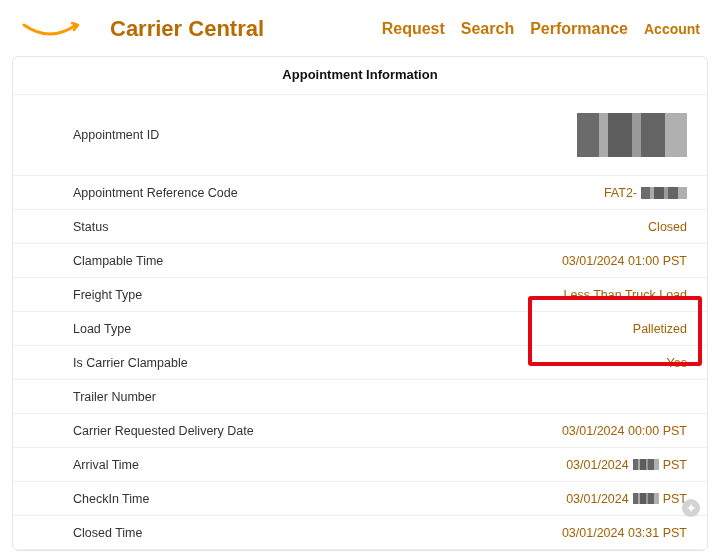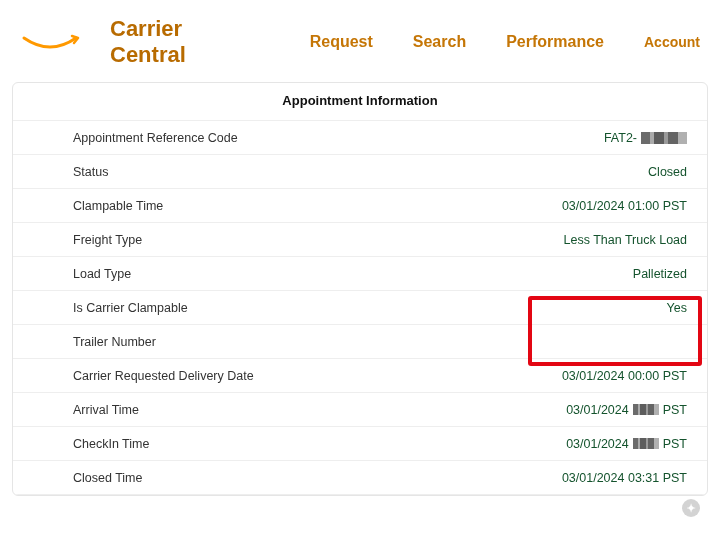--- a/index.html
+++ b/index.html
@@ -33,21 +33,20 @@
   .nav {
     display: flex;
     gap: 16px;
     align-items: center;
   }
   .nav-link {
     color: #c57606;
     font-weight: 700;
     font-size: 16px;
     cursor: pointer;
-    margin-left: 24px;
   }
   .nav-link.small { font-size: 14px; }
   .panel {
     margin: 6px 12px 0 12px;
     border: 1px solid #e5e5e5;
     border-radius: 6px;
     overflow: hidden;
     background: #fff;
   }
   .panel-title {
@@ -63,21 +62,21 @@
     justify-content: space-between;
     align-items: center;
     padding: 9px 20px 9px 60px;
     border-bottom: 1px solid #eee;
     font-size: 12.5px;
     color: #333;
     min-height: 34px;
   }
   .row.first { padding-top: 18px; padding-bottom: 18px; }
   .label { color: #333; }
-  .value { color: #14532d; text-align: right; display: flex; align-items: center; gap: 4px; }
+  .value { color: #a16207; text-align: right; display: flex; align-items: center; gap: 4px; }
   .pixelated {
     display: inline-block;
     background:
       linear-gradient(90deg, #6b6b6b 0 20%, #aaa 20% 28%, #5d5d5d 28% 50%, #9a9a9a 50% 58%, #646464 58% 80%, #b0b0b0 80% 100%);
     filter: blur(0.4px);
   }
   .pix-large { width: 110px; height: 44px; }
   .pix-small { width: 46px; height: 12px; }
   .pix-tiny  { width: 26px; height: 11px; }
   .highlight-box {
@@ -124,20 +123,26 @@
     <span class="nav-link">Request</span>
     <span class="nav-link">Search</span>
     <span class="nav-link">Performance</span>
     <span class="nav-link small">Account</span>
   </div>
 </div>
 
 <div class="panel">
   <div class="panel-title">Appointment Information</div>
 
+  <div class="row first">
+    <span class="label">Appointment ID</span>
+    <span class="value">
+      <span class="pixelated pix-large"></span>
+    </span>
+  </div>
 
   <div class="row">
     <span class="label">Appointment Reference Code</span>
     <span class="value">
       <span>FAT2-</span>
       <span class="pixelated pix-small"></span>
     </span>
   </div>
 
 

